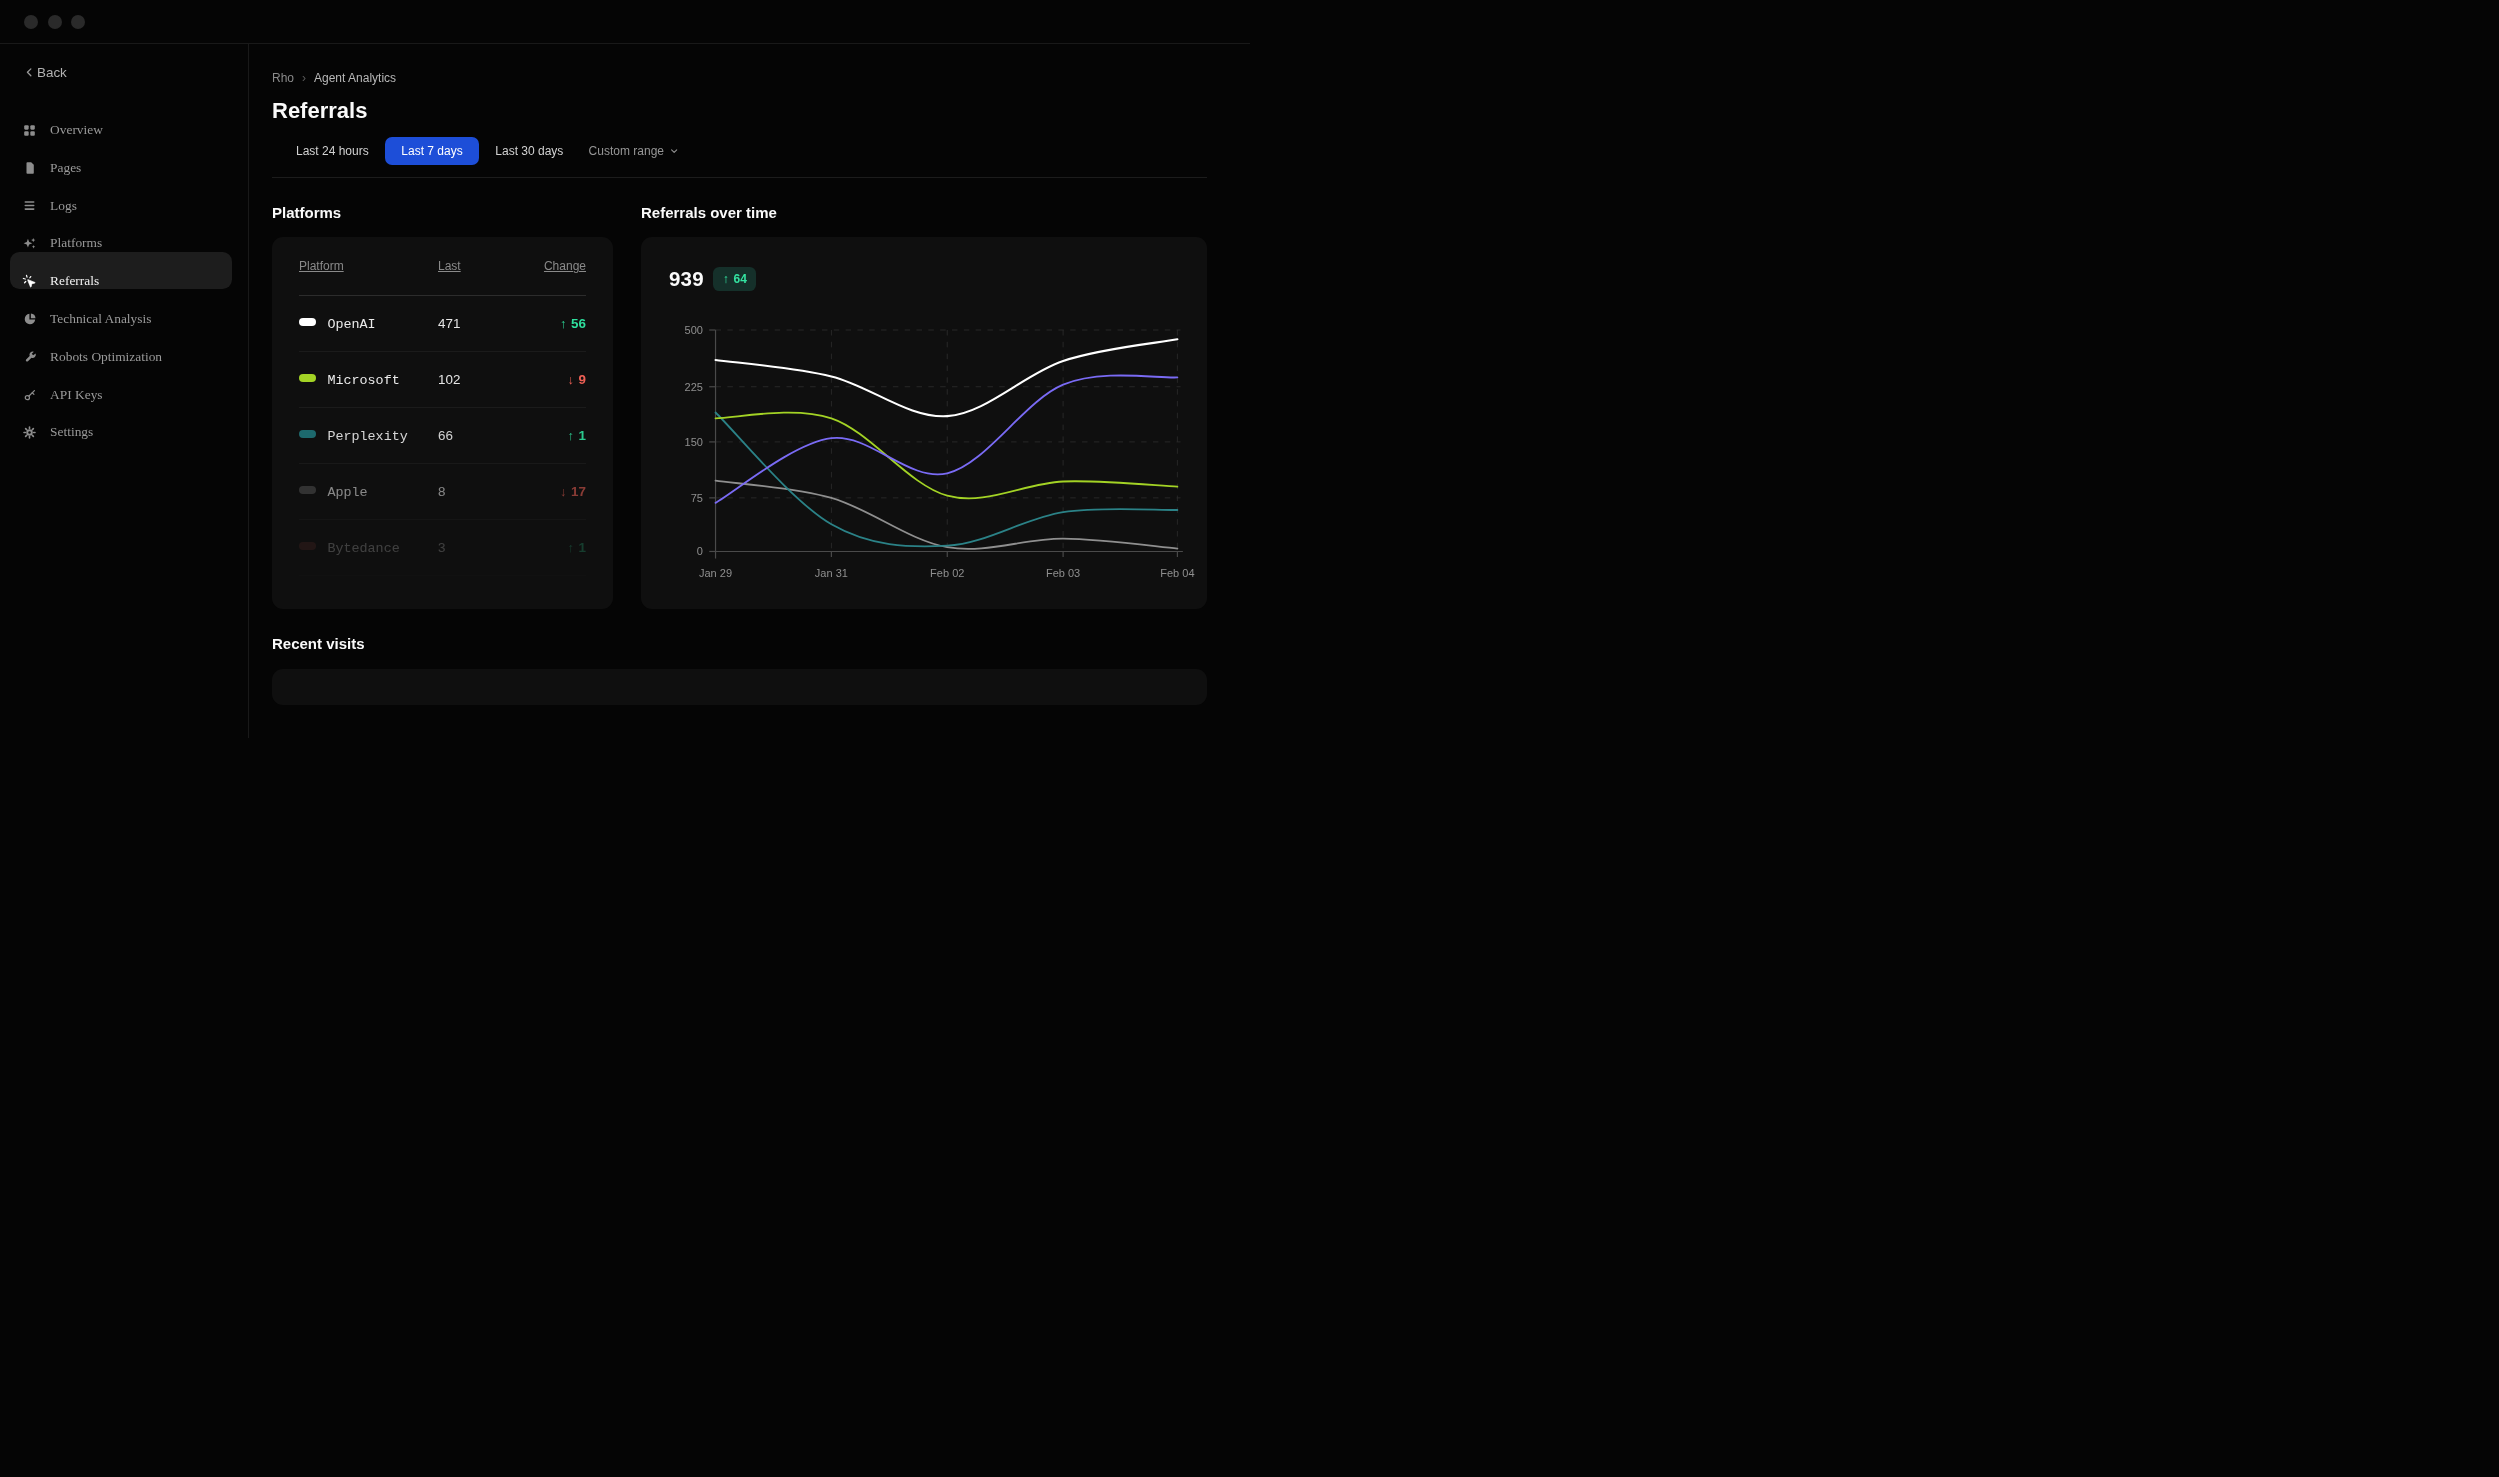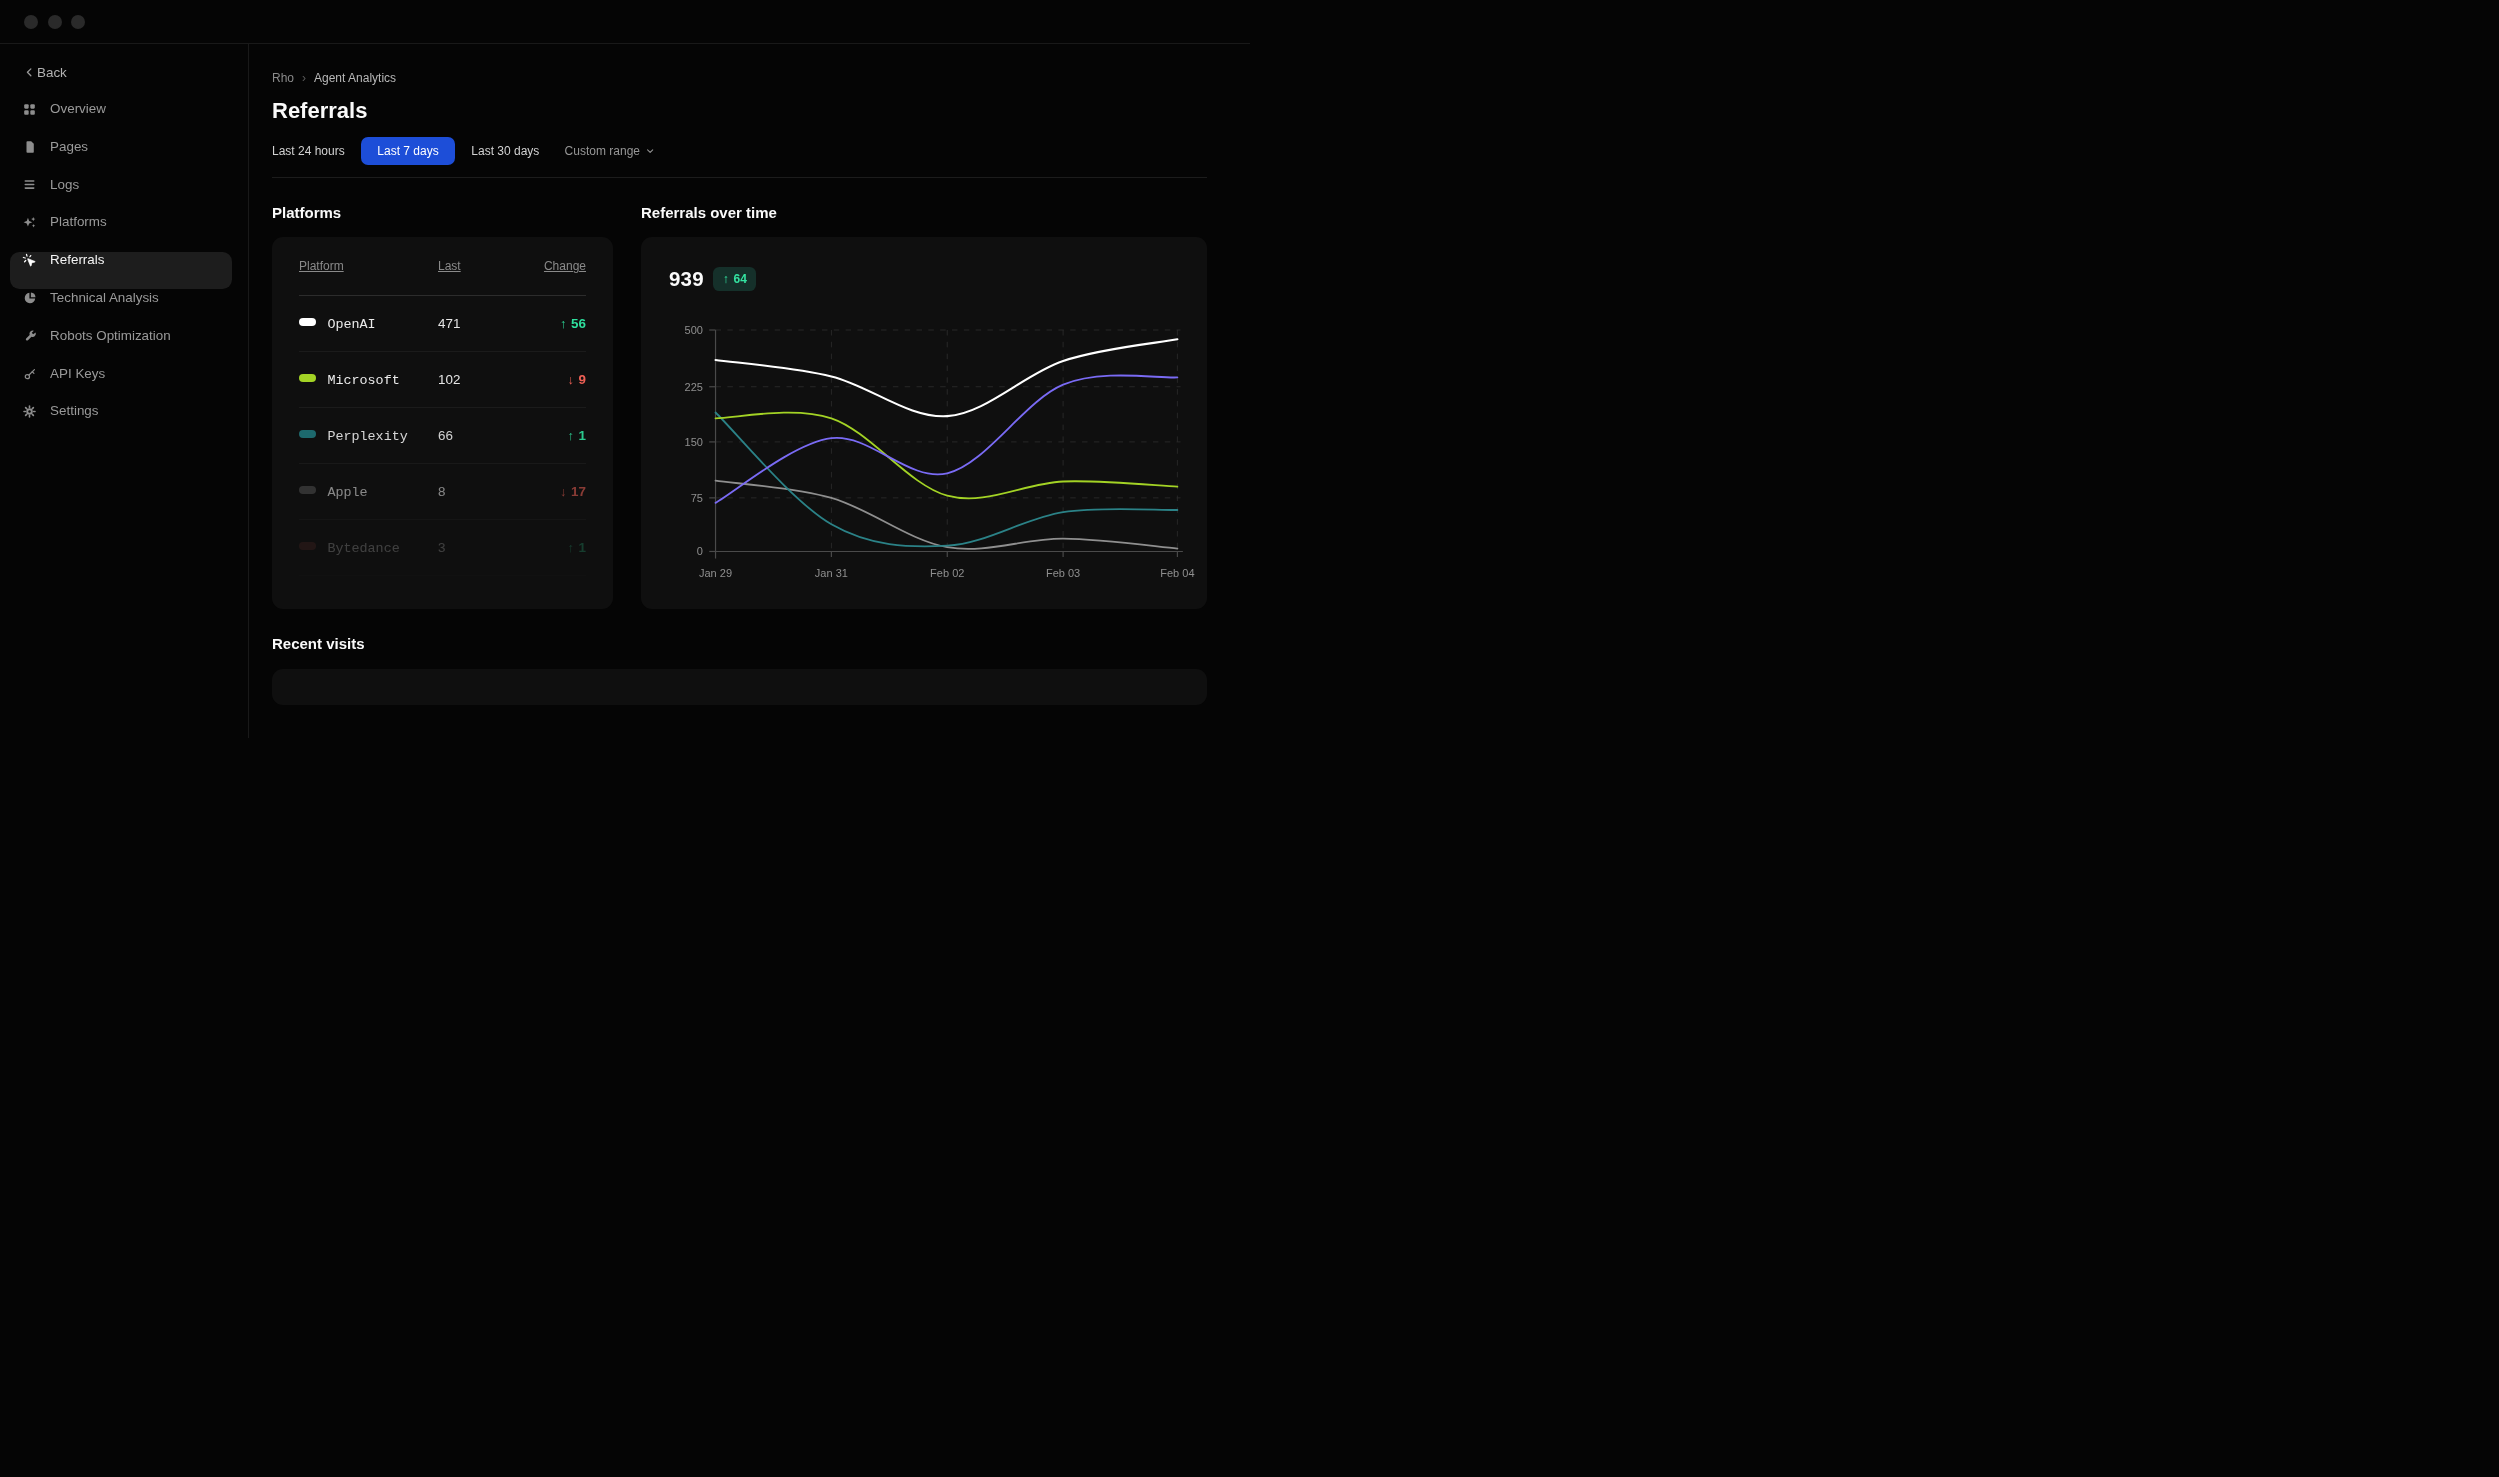--- a/index.html
+++ b/index.html
@@ -11,33 +11,33 @@
   .titlebar { height:44px; border-bottom:0.8px solid #191919; position:relative; }
   .dots { position:absolute; left:24px; top:15px; display:flex; gap:9.5px; }
   .dot { width:14px; height:14px; border-radius:50%; background:#2a2a2a; }
 
   .layout { display:flex; height:694px; }
 
   
   .sidebar { width:249px; border-right:0.8px solid #191919; padding-top:11px; flex:none; }
   .back { display:flex; align-items:center; height:35px; padding-left:21px; color:#b3b3b3; font-size:13.4px; margin-bottom:11px; cursor:pointer; }
   .back .icon { color:#9a9a9a; }
-  .side-item { display:flex; align-items:flex-start; gap:12.6px; height:37px; margin:0 16px 0.8px 9.5px; padding-left:12px; border-radius:9.5px; color:#9a9a9a; font-size:13.4px; cursor:pointer; }
+  .side-item { display:flex; align-items:flex-end; gap:12.6px; height:37px; margin:0 16px 0.8px 9.5px; padding-left:12px; border-radius:9.5px; color:#9a9a9a; font-size:13.4px; cursor:pointer;font-family:Liberation Serif, serif; }
   .side-item.active { background:#1d1d1d; color:#f4f4f4; }
   .icon { width:16px; height:16px; display:flex; align-items:center; justify-content:center; flex:none; }
   .side-item .icon { color:#8d8d8d; }
   .side-item.active .icon { color:#ffffff; }
 
   
   .main { flex:1; padding:27px 43px 0 23px; }
   .breadcrumb { font-size:12px; display:flex; align-items:center; gap:8px; color:#8a8a8a; }
   .bc-sep { color:#5a5a5a; }
   .bc-current { color:#b8b8b8; }
   h1.title { font-size:22px; font-weight:700; margin-top:13.4px; color:#fafafa; }
-  .tabs { display:flex; align-items:flex-end; gap:16.6px; margin-top:12.6px; font-size:12px; }
+  .tabs { display:flex; align-items:flex-end; gap:16.6px; margin-top:12.6px; font-size:12px;margin-left:24px; }
   .tab { background:none; border:none; color:#d2d2d2; font-size:12px; font-family:inherit; padding:7px 0; cursor:pointer; }
   .tab.selected { background:#1d4ed8; border-radius:7px; padding:7px 16px; color:#ffffff; }
   .tab.muted { color:#969696; display:flex; align-items:center; gap:5.5px; margin-left:8.7px; }
   .hdivider { height:0.8px; background:#1c1c1c; margin-top:12px; }
 
   .cards-row { display:flex; gap:28px; }
   .col-left { width:341px; flex:none; }
   .col-right { flex:1; }
   h2.section { font-size:15px; font-weight:700; margin:26px 0 16.6px; color:#fafafa; }
   .card { background:#0f0f0f; border-radius:11px; }

